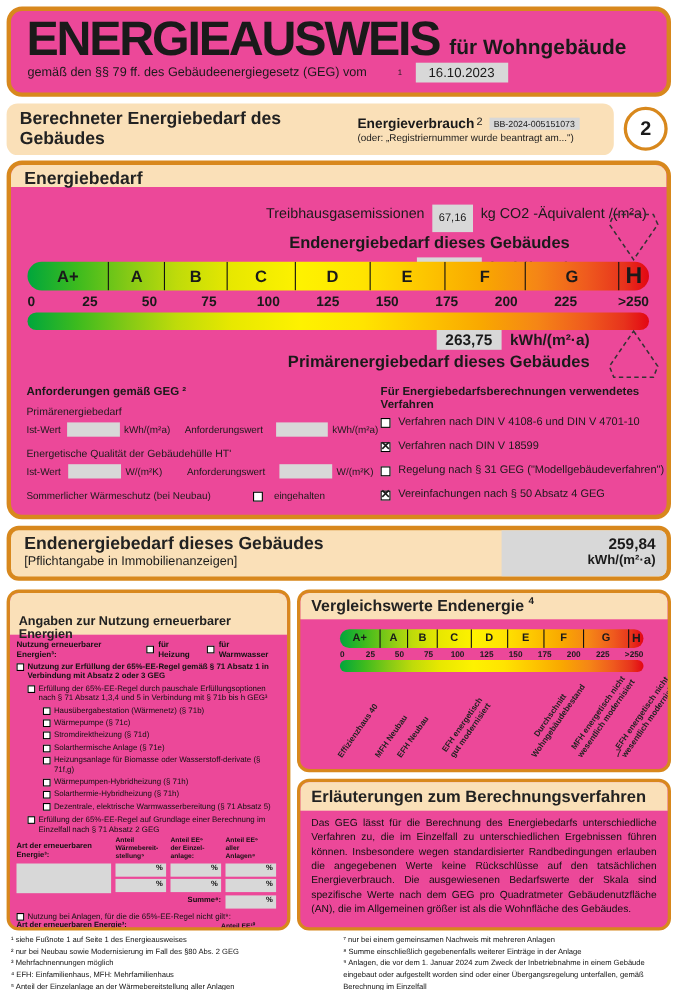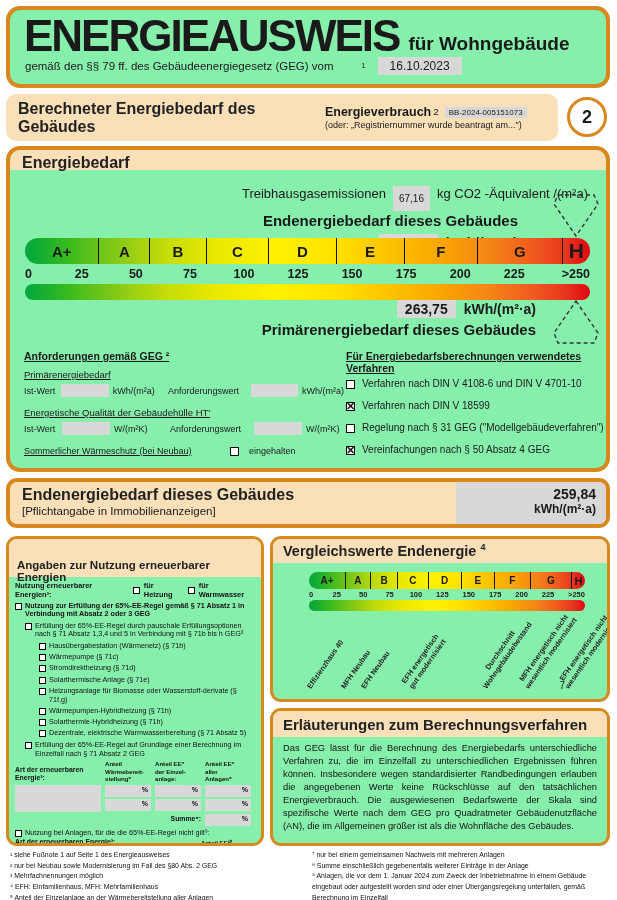--- a/index.html
+++ b/index.html
@@ -1,27 +1,27 @@
 <!DOCTYPE html>
 <html><head>
 <meta charset="utf-8">
 <style>
   html,body{margin:0;padding:0}
   body{
     width:617px;height:900px;position:relative;overflow:hidden;
     background:#ffffff;color:#1a1a1a;
     font-family:"Liberation Sans", sans-serif;
   }
-  .panel{position:absolute;background:#86efac;border:4px solid #d8881d;border-radius:14px;box-sizing:border-box;overflow:hidden}
+  .panel{position:absolute;background:#ec4899;border:4px solid #d8881d;border-radius:14px;box-sizing:border-box;overflow:hidden}
   .thin{border-width:3px;border-radius:11px}
   .bandfill{background:#fae0b8}
   .titleband{background:#fae0b8;font-weight:700;color:#222}
   .gbox{background:#d8d8d8;display:inline-block}
   .sup{font-size:.62em;vertical-align:super;line-height:0}
-  .u{text-decoration:underline}
+  .u{}
   .cb{display:inline-block;width:7px;height:7px;border:1px solid #000;background:#fff;flex:none;position:relative;box-sizing:border-box}
   .cb.md{width:9px;height:9px}
   .cb > span{position:absolute;left:-1px;top:-1px;right:-1px;bottom:-1px;font-size:9px;line-height:8px;text-align:center;font-weight:700}
   .cb.md > span{font-size:11px;line-height:9px}
   
   .scalewrap{position:absolute}
   .band{display:flex;width:100%;box-sizing:border-box;border-radius:13px;overflow:hidden;
     background:linear-gradient(90deg,#00a63c 0%,#3dbb1e 8%,#83c916 16%,#bfdb0a 24%,#e8e800 33%,#fef200 44%,#ffe400 54%,#fdc500 64%,#f9a800 73%,#f58616 82%,#ef5a1e 90%,#e7331c 96%,#e30613 100%)}
   .band .seg{display:flex;align-items:center;justify-content:center;font-weight:700;box-sizing:border-box}
   .band .seg + .seg{border-left:1.5px solid #111}

